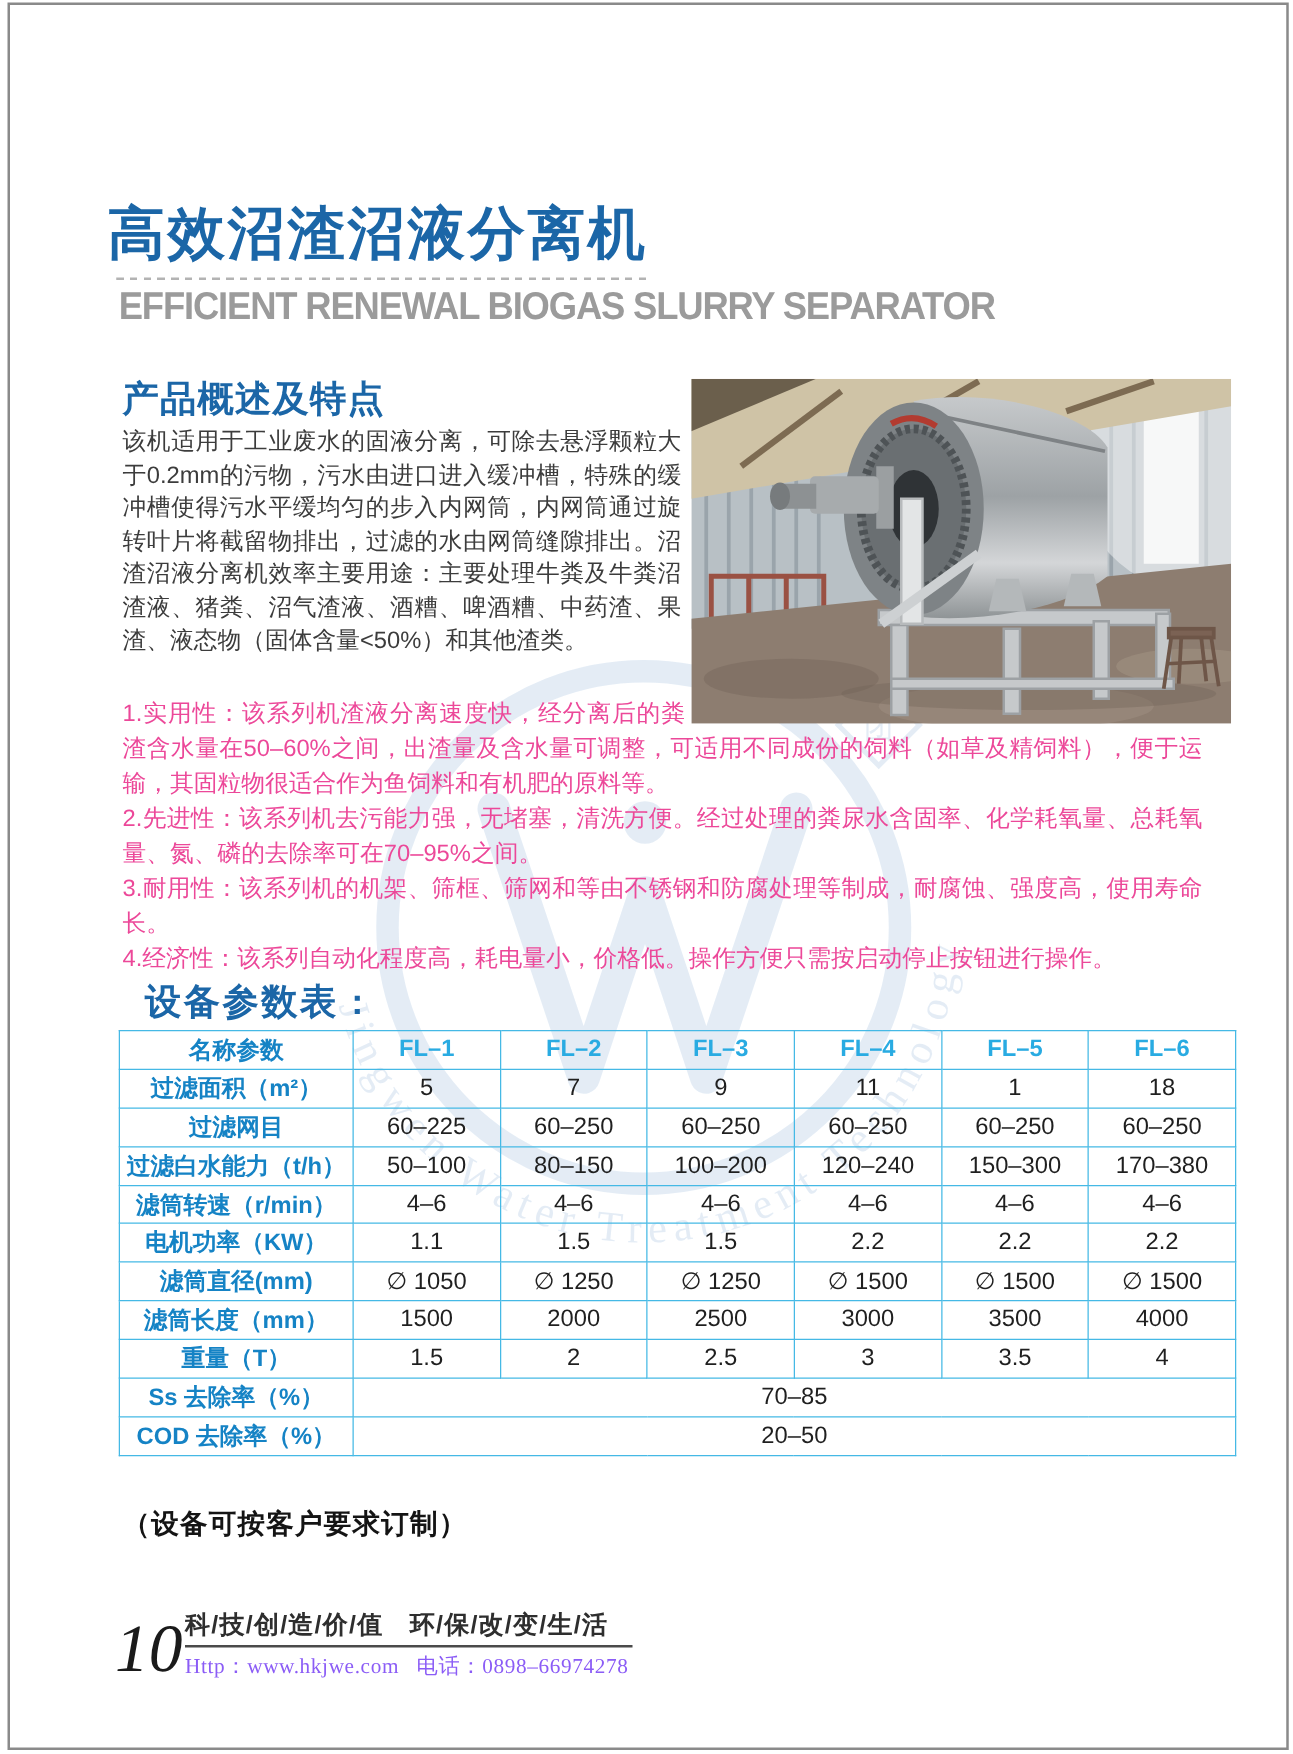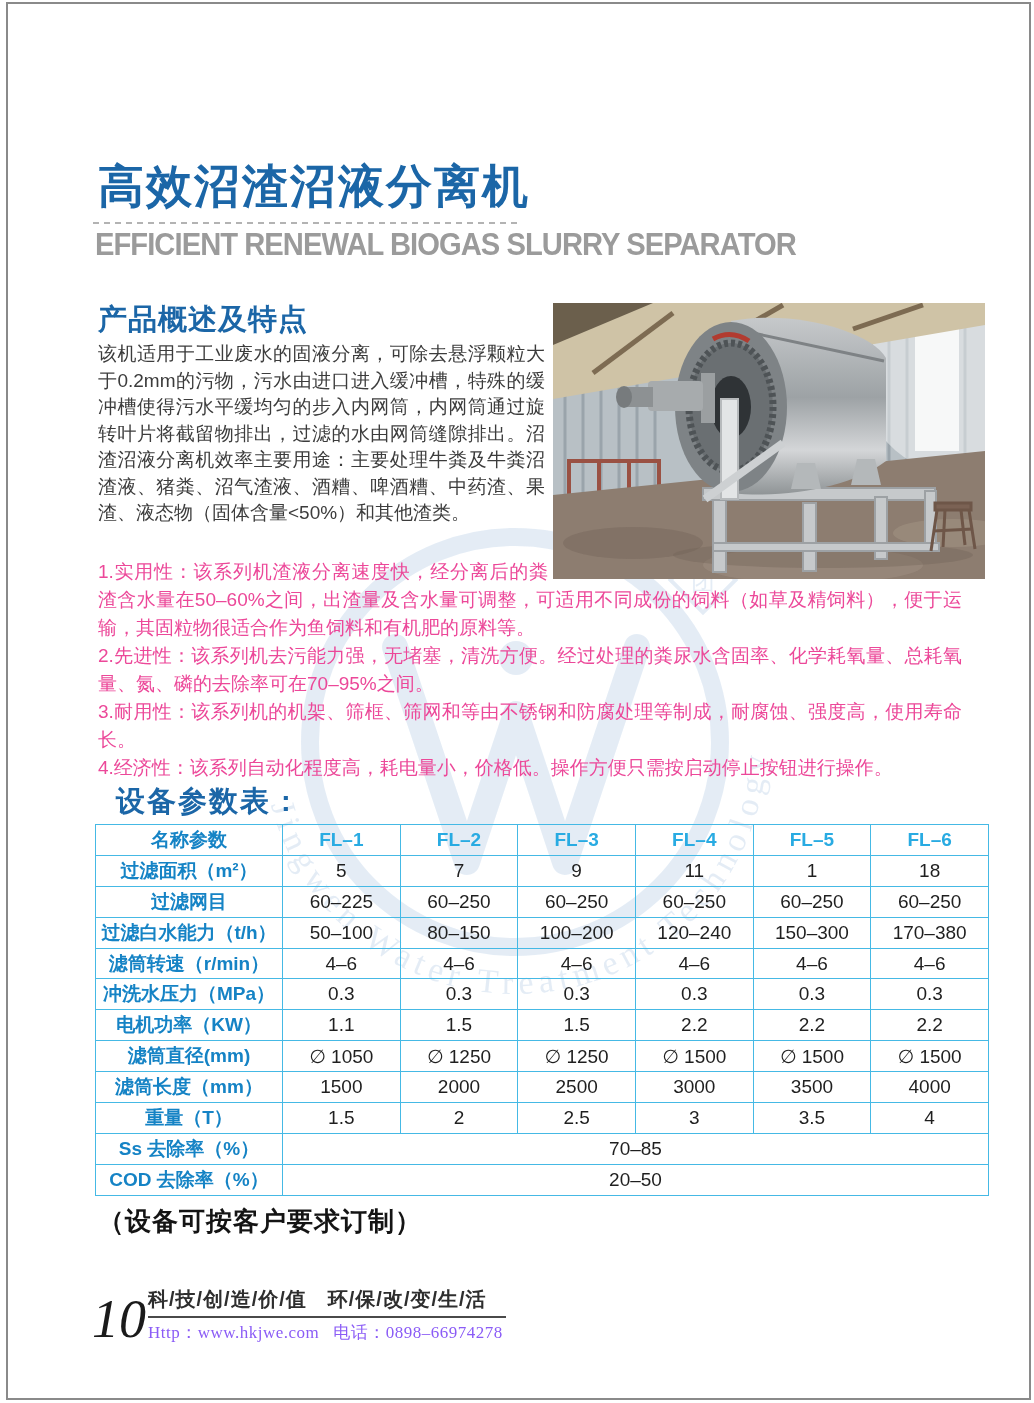--- a/index.html
+++ b/index.html
@@ -8,21 +8,21 @@
     font-family:"Liberation Sans","DejaVu Sans",sans-serif; overflow:hidden;
   }
   .page-border{
     position:absolute; left:6px; top:2px; right:3px; bottom:3px;
     border:2px solid #8a8a8a; pointer-events:none;
   }
   
   .watermark{position:absolute; left:235px; top:462px; width:560px; height:560px; opacity:.38;}
   
   .main-title{
-    position:absolute; left:98px; top:156px; width:700px;
+    position:absolute; left:86px; top:156px; width:700px;
     font-size:46px; font-weight:bold; color:#1b66a7; letter-spacing:2px; white-space:nowrap;
   }
   .title-divider{
     position:absolute; left:93px; top:222px; width:425px; height:2px;
     background:repeating-linear-gradient(90deg,#b3b3b3 0 6px,transparent 6px 11px);
   }
   .subtitle{
     position:absolute; left:95px; top:227px; width:860px;
     font-size:31px; font-weight:bold; color:#9b9b9b; letter-spacing:-1px;
     transform:scaleX(.94); transform-origin:left top; white-space:nowrap;
@@ -58,21 +58,21 @@
   table.spec-table th, table.spec-table td{
     border:1px solid #45b9e5; height:29.9px; text-align:center; padding:0; font-weight:normal;
   }
   table.spec-table th.param-head{width:186px; color:#1583c5; font-weight:bold;}
   table.spec-table th.fl-head{color:#29abe2; font-weight:bold;text-align:center;}
   table.spec-table th.row-label{color:#1583c5; font-weight:bold;}
   table.spec-table td{color:#1f1f1f;}
   
   .custom-note{
     position:absolute; left:98px; top:1204px;
-    font-size:26px; font-weight:bold; color:#141414; letter-spacing:1px;
+    font-size:22px; font-weight:bold; color:#141414; letter-spacing:1px;
   }
   .footer{position:absolute; left:92px; top:1284px; width:600px;}
   .page-number{
     position:absolute; left:0; top:4px;
     font-family:"Liberation Serif","DejaVu Serif",serif; font-style:italic;
     font-size:54px; color:#1a1a1a;
   }
   .footer-block{position:absolute; left:56px; top:2px;}
   .footer-slogan{
     font-size:20px; font-weight:bold; color:#2e2e2e; letter-spacing:1px; white-space:nowrap;
@@ -254,29 +254,20 @@
         <tr>
           <th class="row-label">滤筒转速（r/min）</th>
           <td>4–6</td>
           <td>4–6</td>
           <td>4–6</td>
           <td>4–6</td>
           <td>4–6</td>
           <td>4–6</td>
         </tr>
         <tr>
-          <th class="row-label">冲洗水压力（MPa）</th>
-          <td>0.3</td>
-          <td>0.3</td>
-          <td>0.3</td>
-          <td>0.3</td>
-          <td>0.3</td>
-          <td>0.3</td>
-        </tr>
-        <tr>
           <th class="row-label">电机功率（KW）</th>
           <td>1.1</td>
           <td>1.5</td>
           <td>1.5</td>
           <td>2.2</td>
           <td>2.2</td>
           <td>2.2</td>
         </tr>
         <tr>
           <th class="row-label">滤筒直径(mm)</th>

